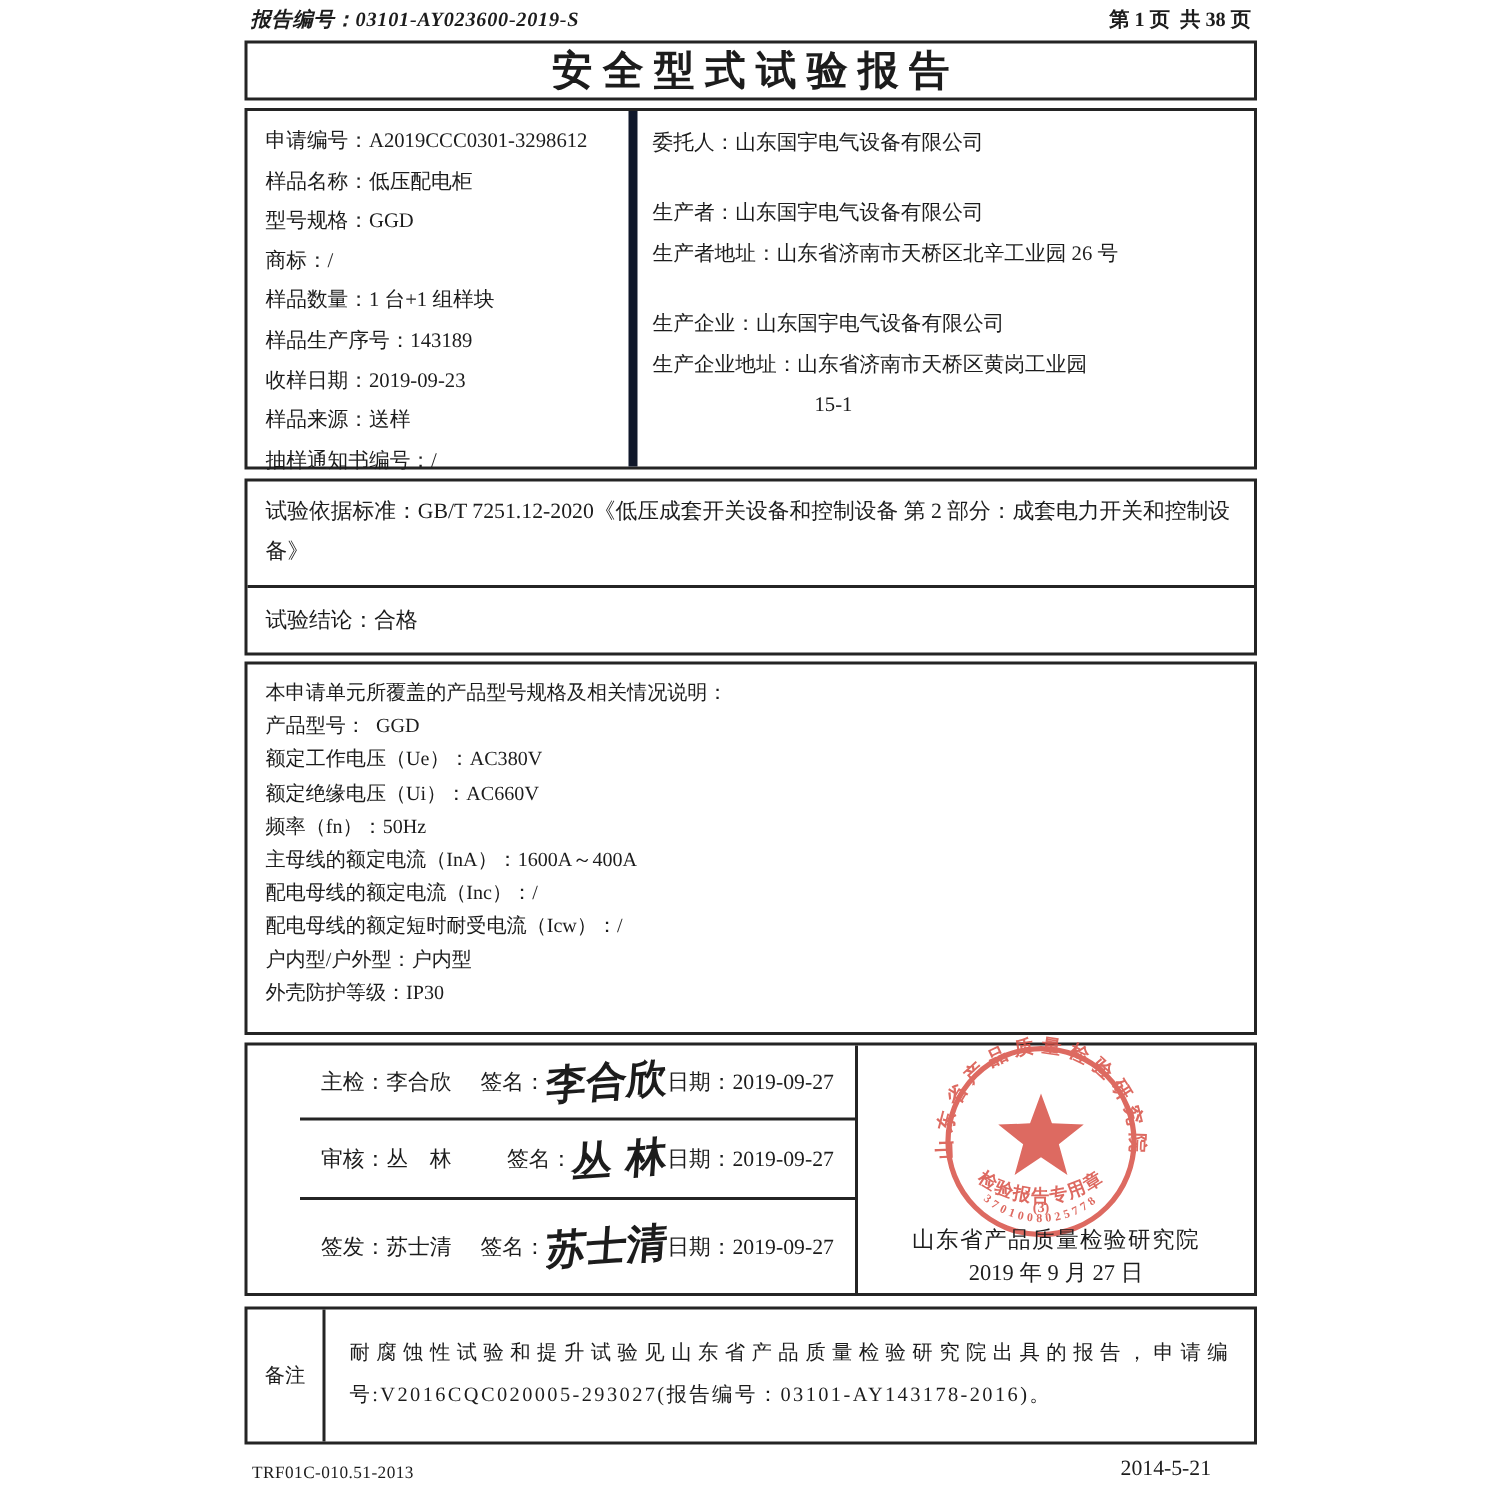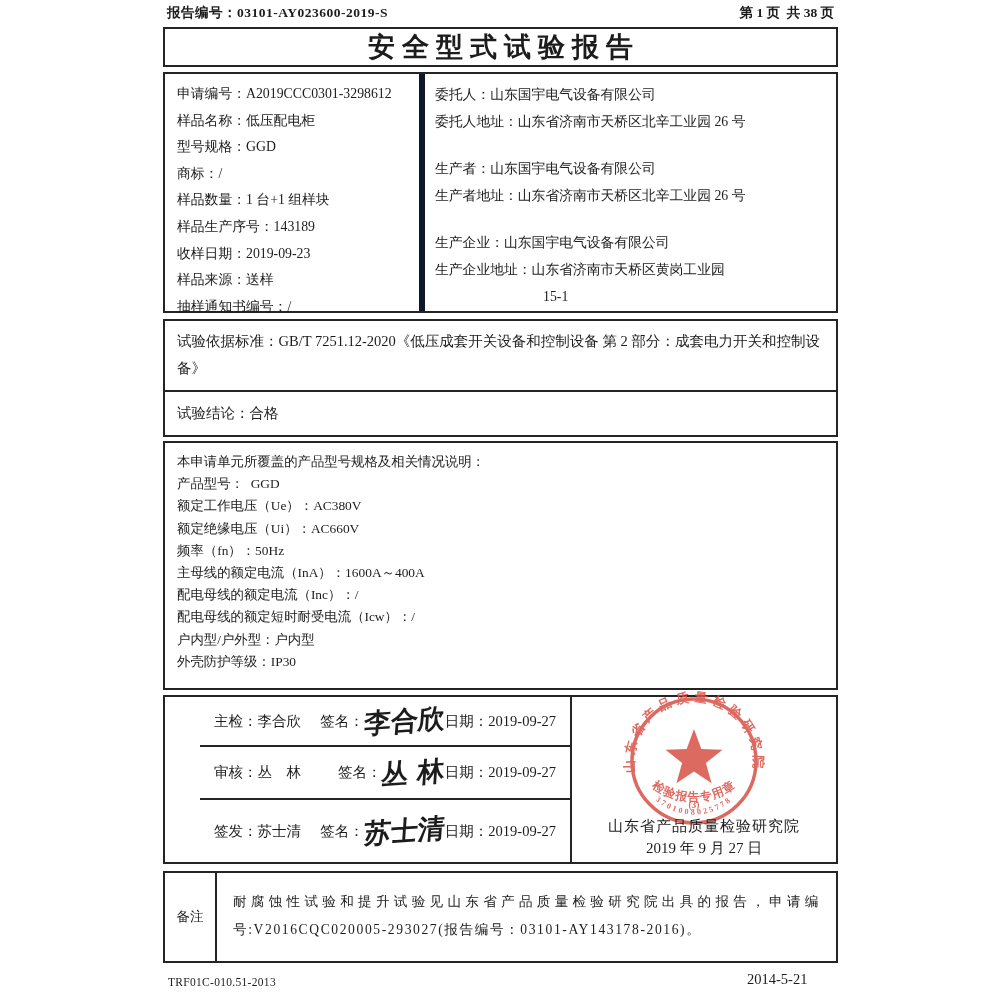--- a/index.html
+++ b/index.html
@@ -7,21 +7,21 @@
   body {
     width:1000px; height:1000px; position:relative; overflow:hidden;
     font-family:"Liberation Serif","DejaVu Serif",serif;
     color:#1c1c1c;
     -webkit-font-smoothing:antialiased;
   }
   .doc { position:absolute; left:163px; top:0; width:675px; }
 
   
   .hdr { display:flex; justify-content:space-between; align-items:flex-end; padding:4px 4px 0 4px; height:22px; }
-  .hdr .rpt { font-size:13.5px; font-weight:bold; letter-spacing:0.5px; white-space:pre; }
+  .hdr .rpt { font-size:13.5px; font-weight:bold; letter-spacing:0.5px; white-space:pre;font-style:italic; }
   .hdr .pg  { font-size:13.5px; font-weight:bold; white-space:pre; }
 
   .box { border:2px solid #242424; background:#fff; }
 
   
   .title-box { margin-top:5px; height:40px; display:flex; align-items:center; justify-content:center; }
   .title-box .t { font-size:27px; font-weight:bold; letter-spacing:7px; text-indent:7px; }
 
   
   .info { margin-top:5px; height:241px; display:flex; }
@@ -89,21 +89,20 @@
       <div class="ln">商标：/</div>
       <div class="ln">样品数量：1 台+1 组样块</div>
       <div class="ln">样品生产序号：143189</div>
       <div class="ln">收样日期：2019-09-23</div>
       <div class="ln">样品来源：送样</div>
       <div class="ln">抽样通知书编号：/</div>
     </div>
     <div class="col-r">
       <div class="grp">
         <div class="ln">委托人：山东国宇电气设备有限公司</div>
-        <div class="ln">委托人地址：山东省济南市天桥区北辛工业园 26 号</div>
       </div>
       <div class="grp">
         <div class="ln">生产者：山东国宇电气设备有限公司</div>
         <div class="ln">生产者地址：山东省济南市天桥区北辛工业园 26 号</div>
       </div>
       <div>
         <div class="ln">生产企业：山东国宇电气设备有限公司</div>
         <div class="ln">生产企业地址：山东省济南市天桥区黄岗工业园</div>
         <div class="ln indent">15-1</div>
       </div>

